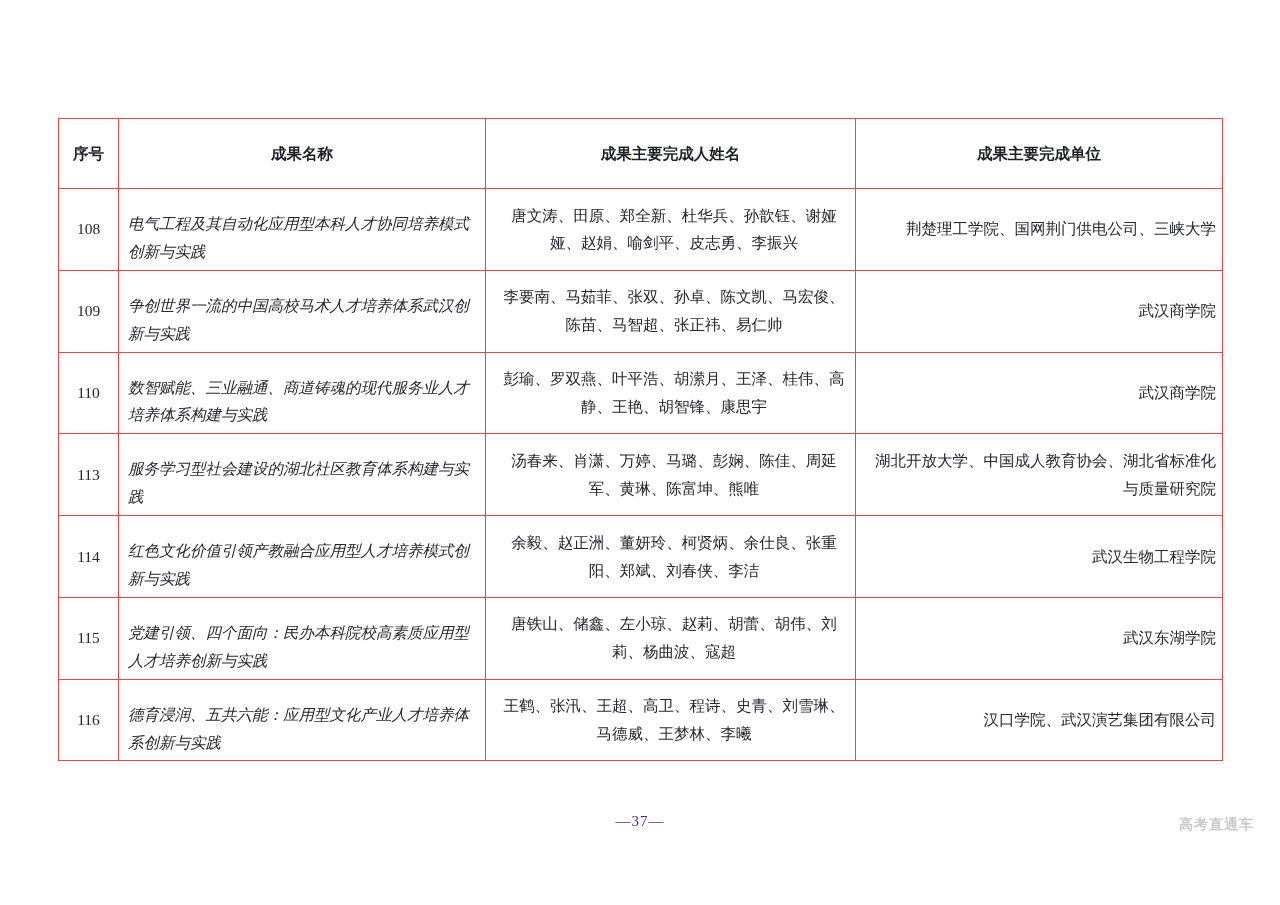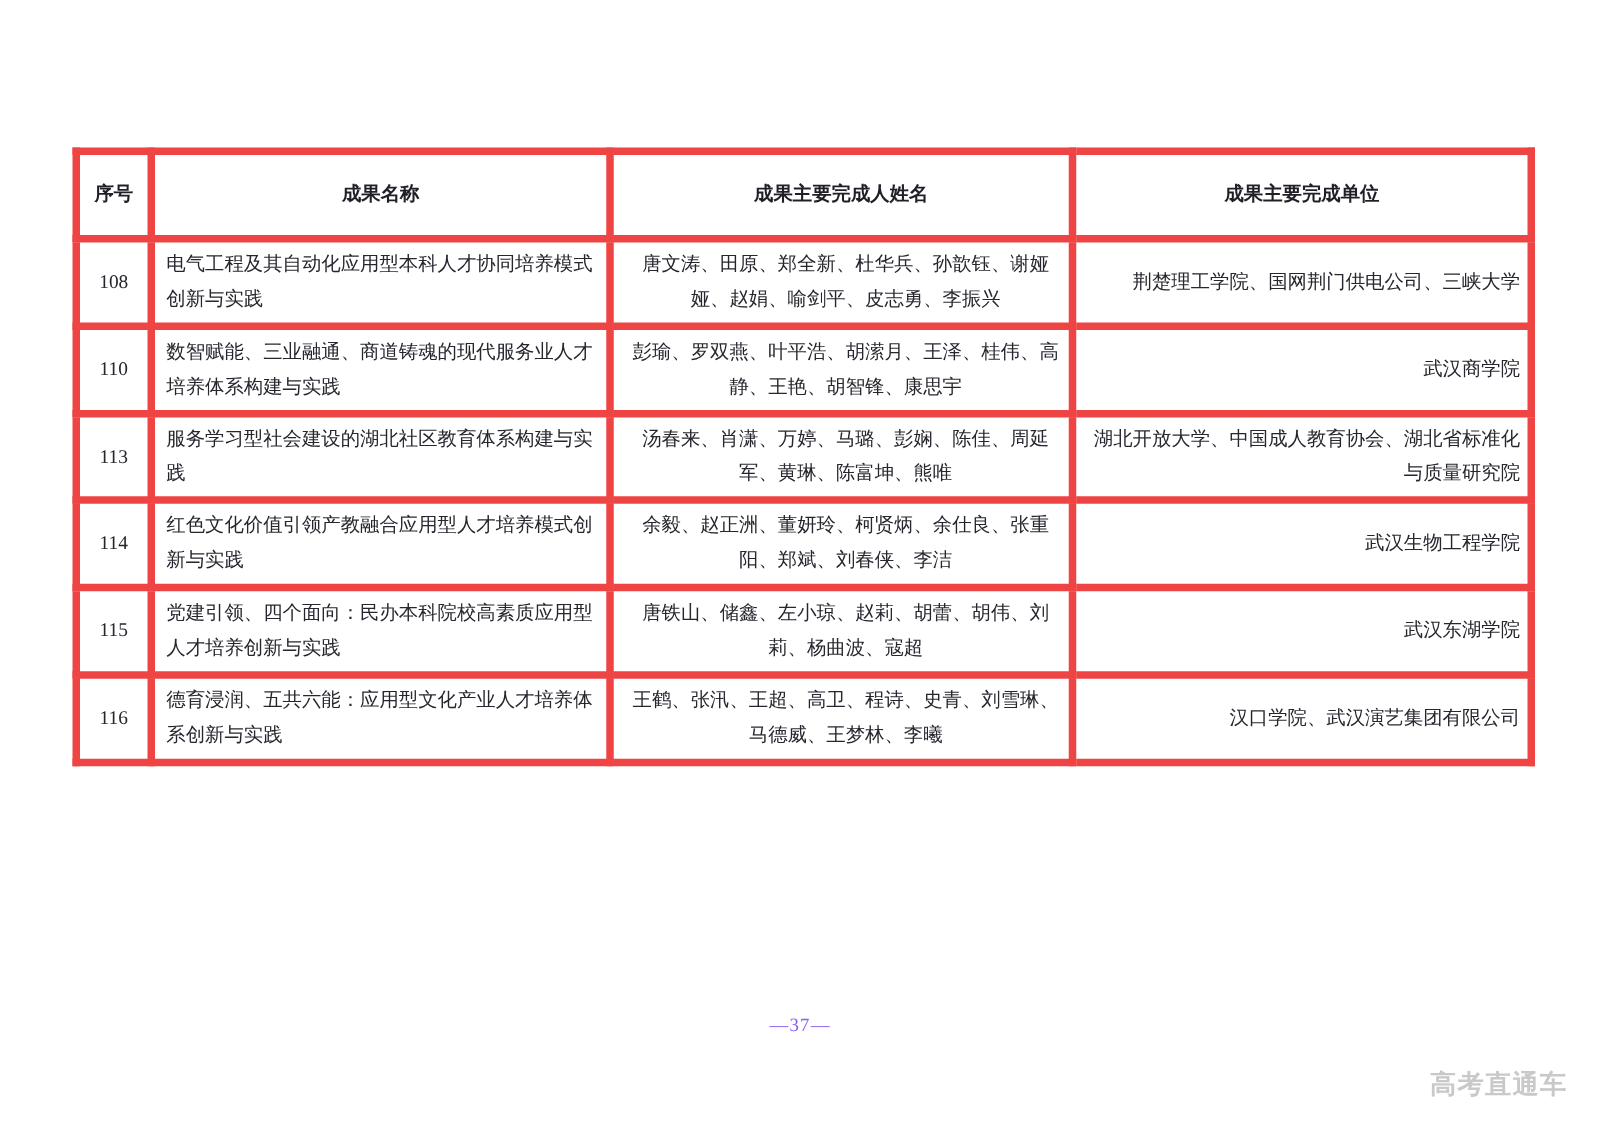--- a/index.html
+++ b/index.html
@@ -17,54 +17,54 @@
   }
   table.results {
     position: absolute;
     left: 58px;
     top: 118px;
     width: 1164px;
     border-collapse: collapse;
     table-layout: fixed;
   }
   table.results td, table.results th {
-    border: 6px solid #ef4444;
+    border: 1px solid #ef4444;
     font-size: 15.5px;
     line-height: 1.8;
     vertical-align: middle;
     word-break: break-all;
   }
   table.results th {
     height: 70px;
     font-weight: bold;
     text-align: center;
     color: #1f1f28;
   }
   table.results td { height: 65px; }
   tr.row-last td { height: 70px; }
   td.cell-no { text-align: center; }
-  td.cell-name   { padding: 4px 6px 4px 9px; text-align: left; }
+  td.cell-name   { padding: 21px 6px 4px 9px; text-align: left; font-style: italic; }
   td.cell-people { padding: 4px 6px 4px 13px; text-align: center; }
   td.cell-org    { padding: 4px 6px 4px 9px; text-align: right; }
   .page-number {
     position: absolute;
     top: 813px;
     left: 0;
     width: 100%;
     text-align: center;
     font-size: 15px;
     letter-spacing: 1px;
-    color: #8b5cf6;
+    color: #4c1d95;
   }
   .watermark {
     position: absolute;
-    top: 853px;
+    top: 816px;
     right: 26px;
     font-family: "Liberation Sans", "DejaVu Sans", sans-serif;
-    font-size: 21px;
+    font-size: 14px;
     font-weight: bold;
     color: #c9c9c9;
     letter-spacing: 1px;
   }
 </style>
 </head>
 <body>
 
 <div class="page">
 
@@ -82,20 +82,26 @@
         <th>成果主要完成人姓名</th>
         <th>成果主要完成单位</th>
       </tr>
     </thead>
     <tbody>
       <tr>
         <td class="cell-no">108</td>
         <td class="cell-name">电气工程及其自动化应用型本科人才协同培养模式创新与实践</td>
         <td class="cell-people">唐文涛、田原、郑全新、杜华兵、孙歆钰、谢娅娅、赵娟、喻剑平、皮志勇、李振兴</td>
         <td class="cell-org">荆楚理工学院、国网荆门供电公司、三峡大学</td>
+      </tr>
+      <tr>
+        <td class="cell-no">109</td>
+        <td class="cell-name">争创世界一流的中国高校马术人才培养体系武汉创新与实践</td>
+        <td class="cell-people">李要南、马茹菲、张双、孙卓、陈文凯、马宏俊、陈苗、马智超、张正祎、易仁帅</td>
+        <td class="cell-org">武汉商学院</td>
       </tr>
       <tr>
         <td class="cell-no">110</td>
         <td class="cell-name">数智赋能、三业融通、商道铸魂的现代服务业人才培养体系构建与实践</td>
         <td class="cell-people">彭瑜、罗双燕、叶平浩、胡潆月、王泽、桂伟、高静、王艳、胡智锋、康思宇</td>
         <td class="cell-org">武汉商学院</td>
       </tr>
       <tr>
         <td class="cell-no">113</td>
         <td class="cell-name">服务学习型社会建设的湖北社区教育体系构建与实践</td>

